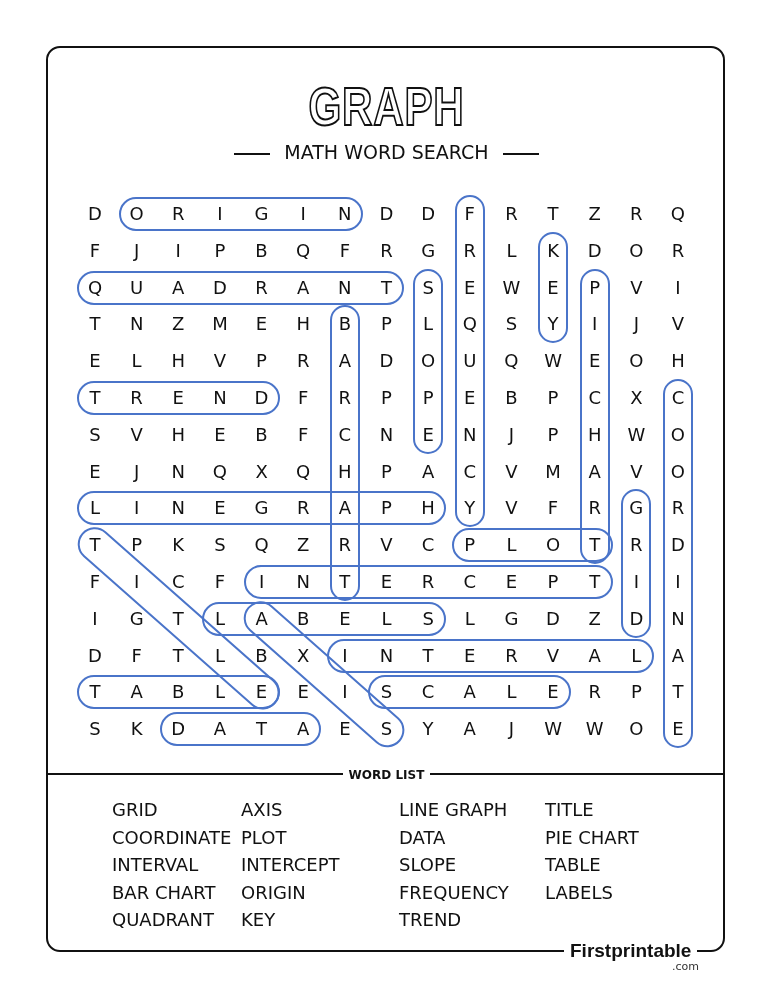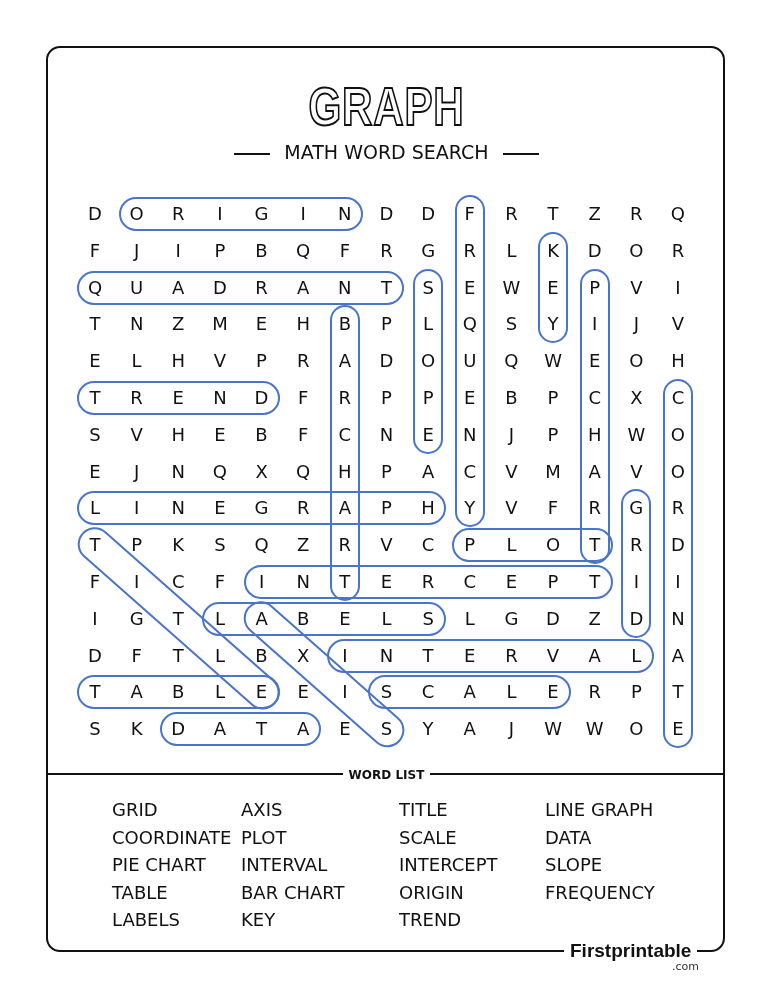--- a/index.html
+++ b/index.html
@@ -272,33 +272,33 @@
     <div class="cell" style="left: 594.68px; top: 729.2px;">W</div>
     <div class="cell" style="left: 636.32px; top: 729.2px;">O</div>
     <div class="cell" style="left: 677.96px; top: 729.2px;">E</div>
   </div>
 
 <div class="divider"></div>
 <div class="wl-label"><span>WORD LIST</span></div>
 <div class="words" id="words">
     <div>GRID</div>
     <div>AXIS</div>
+    <div>LINE GRAPH</div>
     <div>TITLE</div>
-    <div>LINE GRAPH</div>
     <div>COORDINATE</div>
     <div>PLOT</div>
-    <div>SCALE</div>
     <div>DATA</div>
     <div>PIE CHART</div>
     <div>INTERVAL</div>
     <div>INTERCEPT</div>
     <div>SLOPE</div>
     <div>TABLE</div>
     <div>BAR CHART</div>
     <div>ORIGIN</div>
     <div>FREQUENCY</div>
     <div>LABELS</div>
+    <div>QUADRANT</div>
     <div>KEY</div>
     <div>TREND</div>
   </div>
 
 <div class="brand">Firstprintable</div>
 <div class="brand-com">.com</div>
 
 </body></html>

